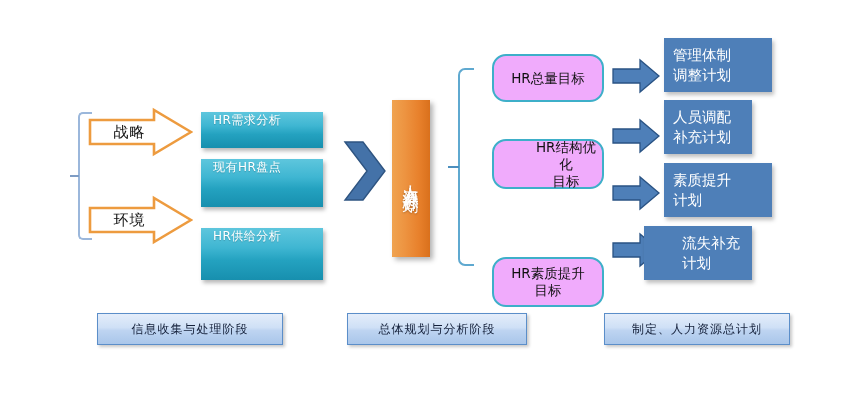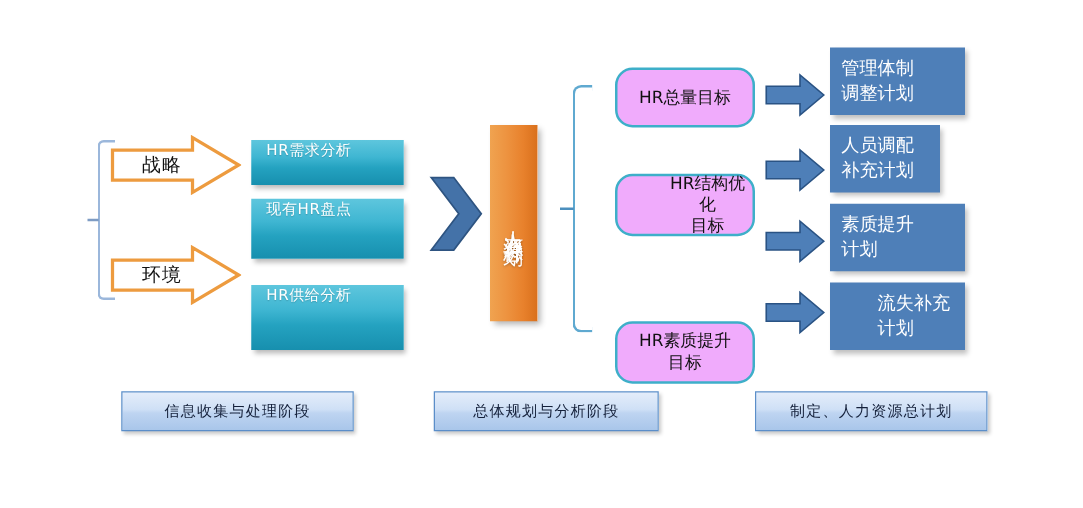--- a/index.html
+++ b/index.html
@@ -202,21 +202,21 @@
 调整计划</span>
   </div>
   <div class="abs planbox" style="left:664px;top:100px;width:88px;height:54px;">
     <span>人员调配
 补充计划</span>
   </div>
   <div class="abs planbox" style="left:664px;top:163px;width:108px;height:54px;">
     <span>素质提升
 计划</span>
   </div>
-  <div class="abs planbox" style="left:664px;top:226px;width:108px;height:54px;padding-left:38px;">
+  <div class="abs planbox" style="left:644px;top:226px;width:108px;height:54px;padding-left:38px;">
     <span>流失补充
 计划</span>
   </div>
 
   <div class="abs phasebox" style="left:97px;top:313px;width:186px;height:32px;">
     <span>信息收集与处理阶段</span>
   </div>
   <div class="abs phasebox" style="left:347px;top:313px;width:180px;height:32px;">
     <span>总体规划与分析阶段</span>
   </div>

